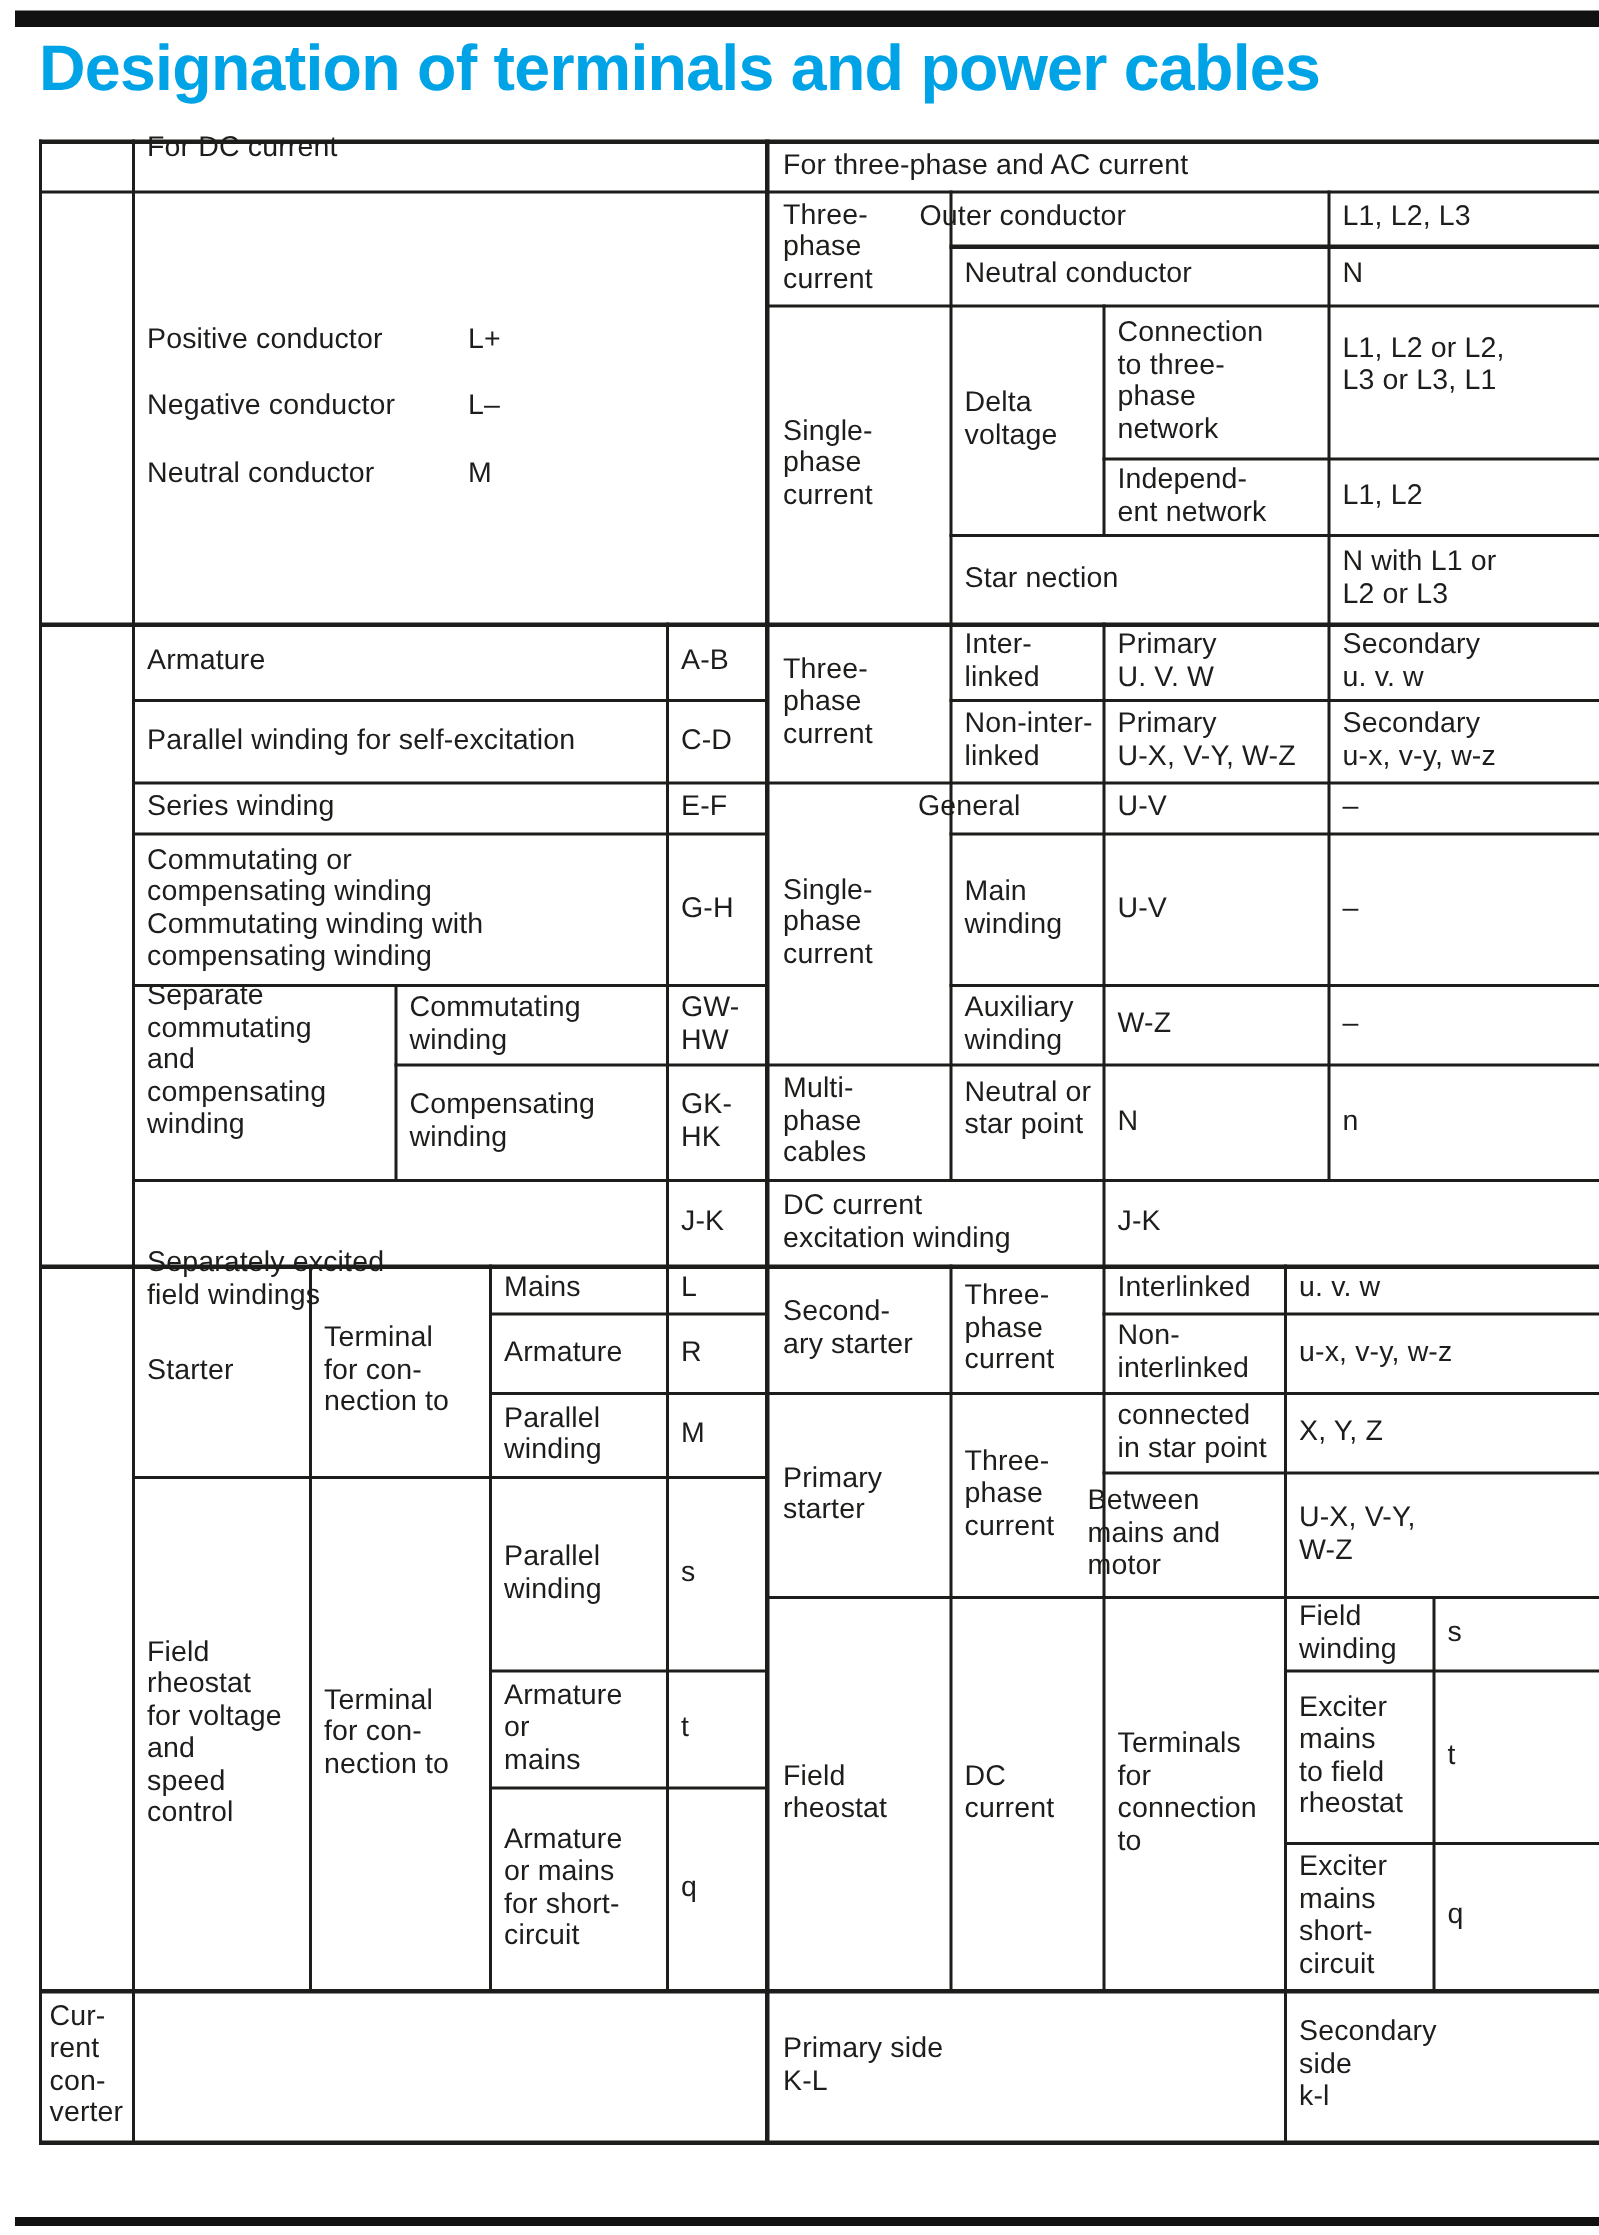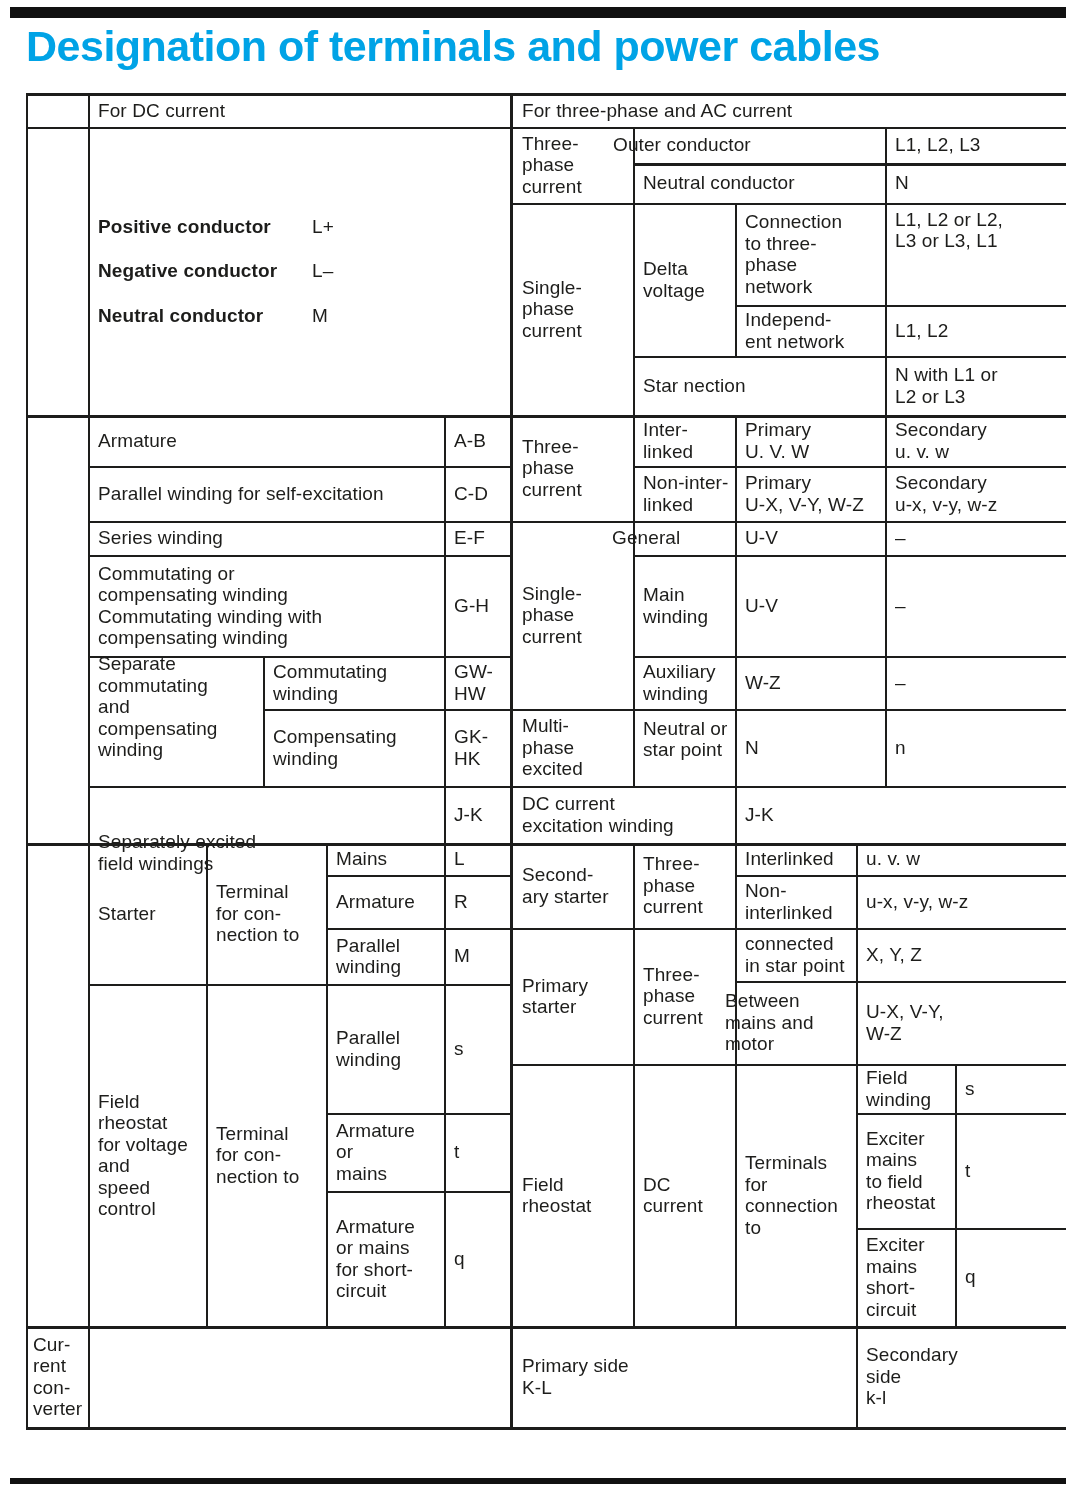--- a/index.html
+++ b/index.html
@@ -14,21 +14,21 @@
     font-size: 43px; font-weight: bold; letter-spacing: -0.5px; line-height: 1.15;
     color: #00a3e6; white-space: nowrap;
   }
   .cell {
     position: absolute; display: flex; align-items: center;
     padding-left: 10px; font-size: 19px; line-height: 21.5px;
     white-space: pre-line; letter-spacing: 0.1px;
   }
   .pairs { flex-direction: column; align-items: flex-start; justify-content: center; gap: 23px; }
   .pair { display: flex; }
-  .pair .lbl { width: 214px; display: inline-block; font-weight: bold; }
+  .pair .lbl { width: 214px; display: inline-block; }
   .ln { position: absolute; background: #1d1d1b; }
   .rule { position: absolute; left: 10px; top: 1478px; width: 1056px; height: 6px; background: #111111; }
 </style>
 </head>
 <body>
 
 <div class="topbar"></div>
 <h1 class="title">Designation of terminals and power cables</h1>
 <div id="grid">
     <div class="ln" style="left: 26px; top: 93px; width: 1040px; height: 3px;"></div>
@@ -69,21 +69,21 @@
     <div class="ln" style="left: 326px; top: 843px; width: 2px; height: 483px;"></div>
     <div class="ln" style="left: 633px; top: 127px; width: 2px; height: 659px;"></div>
     <div class="ln" style="left: 633px; top: 843px; width: 2px; height: 483px;"></div>
     <div class="ln" style="left: 735px; top: 203px; width: 2px; height: 153px;"></div>
     <div class="ln" style="left: 735px; top: 415px; width: 2px; height: 911px;"></div>
     <div class="ln" style="left: 885px; top: 127px; width: 2px; height: 659px;"></div>
     <div class="ln" style="left: 856px; top: 843px; width: 2px; height: 586px;"></div>
     <div class="ln" style="left: 955px; top: 1064px; width: 2px; height: 262px;"></div>
   </div>
 
-<div class="cell" style="left:88px;top:93px;width:424px;height:36px">For DC current</div>
+<div class="cell" style="left:88px;top:81px;width:424px;height:36px">For DC current</div>
 <div class="cell" style="left:512px;top:93px;width:554px;height:36px">For three-phase and AC current</div>
 
 <div class="cell pairs" style="left:88px;top:129px;width:424px;height:284px">
   <div class="pair">
     <span class="lbl">Positive conductor</span>
     <span>L+</span>
   </div>
   <div class="pair">
     <span class="lbl">Negative conductor</span>
     <span>L–</span>
@@ -103,21 +103,21 @@
 <div class="cell" style="left:885px;top:163px;width:181px;height:40px">N</div>
 <div class="cell" style="left:512px;top:203px;width:121px;height:212px">Single-
 phase
 current</div>
 <div class="cell" style="left:633px;top:203px;width:102px;height:153px">Delta
 voltage</div>
 <div class="cell" style="left:735px;top:203px;width:150px;height:102px">Connection
 to three-
 phase
 network</div>
-<div class="cell" style="left:885px;top:190px;width:181px;height:80px">L1, L2 or L2,
+<div class="cell" style="left:885px;top:203px;width:181px;height:80px">L1, L2 or L2,
 L3 or L3, L1</div>
 <div class="cell" style="left:735px;top:305px;width:150px;height:51px">Independ-
 ent network</div>
 <div class="cell" style="left:885px;top:305px;width:181px;height:51px">L1, L2</div>
 <div class="cell" style="left:633px;top:356px;width:252px;height:59px">Star nection</div>
 <div class="cell" style="left:885px;top:356px;width:181px;height:59px">N with L1 or
 L2 or L3</div>
 
 <div class="cell" style="left:88px;top:415px;width:356px;height:51px">Armature</div>
 <div class="cell" style="left:444px;top:415px;width:68px;height:51px">A-B</div>
@@ -171,21 +171,21 @@
 <div class="cell" style="left:633px;top:555px;width:102px;height:101px">Main
 winding</div>
 <div class="cell" style="left:735px;top:555px;width:150px;height:101px">U-V</div>
 <div class="cell" style="left:885px;top:555px;width:181px;height:101px">–</div>
 <div class="cell" style="left:633px;top:656px;width:102px;height:53px">Auxiliary
 winding</div>
 <div class="cell" style="left:735px;top:656px;width:150px;height:53px">W-Z</div>
 <div class="cell" style="left:885px;top:656px;width:181px;height:53px">–</div>
 <div class="cell" style="left:512px;top:709px;width:121px;height:77px">Multi-
 phase
-excited</div>
+cables</div>
 <div class="cell" style="left:633px;top:709px;width:102px;height:60px">Neutral or
 star point</div>
 <div class="cell" style="left:735px;top:709px;width:150px;height:77px">N</div>
 <div class="cell" style="left:885px;top:709px;width:181px;height:77px">n</div>
 <div class="cell" style="left:512px;top:786px;width:223px;height:57px">DC current
 excitation winding</div>
 <div class="cell" style="left:735px;top:786px;width:331px;height:57px">J-K</div>
 
 <div class="cell" style="left:88px;top:843px;width:118px;height:141px">Starter</div>
 <div class="cell" style="left:206px;top:843px;width:120px;height:141px">Terminal

